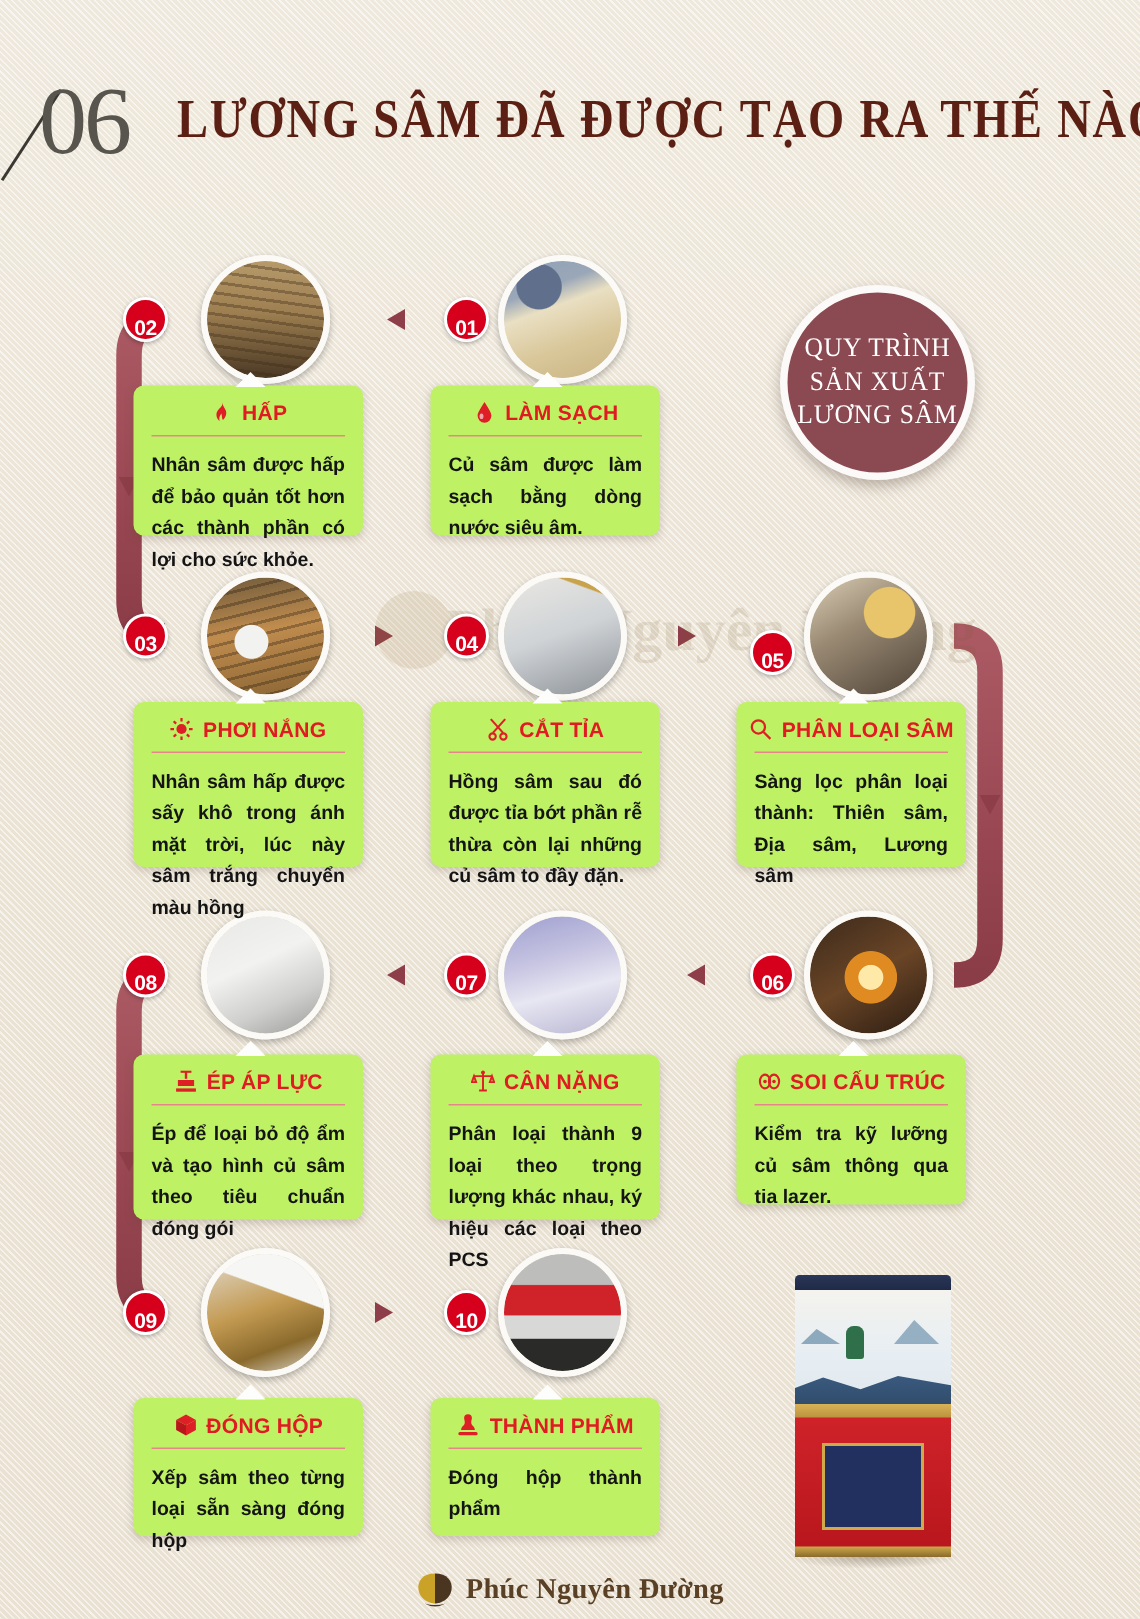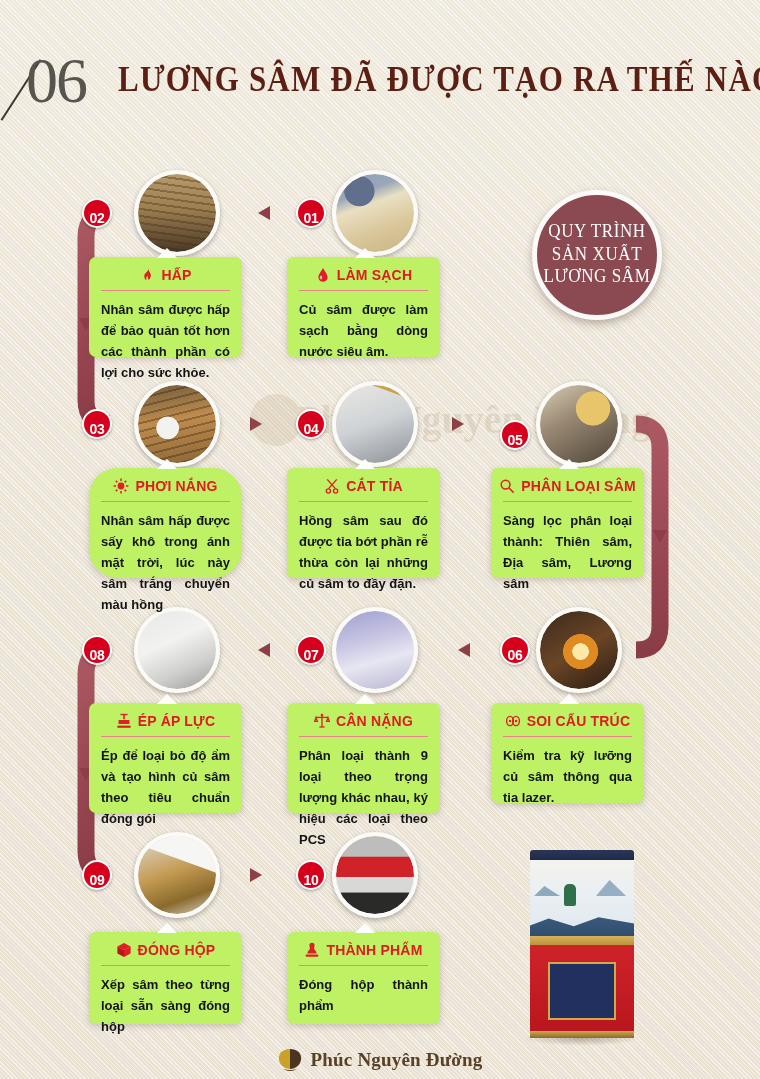--- a/index.html
+++ b/index.html
@@ -92,21 +92,21 @@
   .card-rule{ height:1px; background:#e6868c; margin:0 0 8px 0; }
   .card-body{
     font-size:13px; color:#141414; font-weight:700;
     line-height:1.62; text-align:justify;
   }
   .card-ico{ width:16px; height:16px; position:relative; flex:0 0 16px; }
   .card-ico svg{ display:block; }
 
   
   #medallion{
-    position:absolute; left:532px; top:190px; width:130px; height:130px;
+    position:absolute; left:520px; top:190px; width:130px; height:130px;
     border-radius:50%; background:#8b4a52; border:5px solid #fbfaf8;
     box-shadow:0 4px 9px rgba(80,60,50,.35);
     display:flex; flex-direction:column; align-items:center; justify-content:center;
   }
   #medallion div{
     font-family:"Liberation Serif", serif; color:#fff;
     font-size:17px; line-height:1.32; letter-spacing:.6px;
     white-space:nowrap; transform:scale(1,1.05);
   }
 
@@ -299,21 +299,21 @@
       <svg viewBox="0 0 16 16" width="16" height="16">
           <path d="M9.2 1.2 C9.6 4 7.6 4.8 6.2 6.6 C4.6 8.6 5.2 12 7.4 13.6 C6.9 11.6 7.4 10 8.6 8.6 C9.1 10.2 8.7 11.4 9.6 13 C11.6 11.4 12.4 8.6 11.4 6.4 C10.6 4.6 9.4 3.4 9.2 1.2 Z" fill="#de1f26"></path>
         </svg>
     </span>
     <span class="card-title">HẤP</span>
   </div>
   <div class="card-rule"></div>
   <div class="card-body">Nhân sâm được hấp để bảo quản tốt hơn các thành phần có lợi cho sức khỏe.</div>
 </div>
 
-<div class="card" style="left:89px;top:468px;height:110px;border-radius:29px;">
+<div class="card" style="left:89px;top:468px;height:110px;">
   <div class="notch"></div>
   <div class="card-head">
     <span class="card-ico">
       <svg viewBox="0 0 16 16" width="16" height="16">
           <g stroke="#de1f26" stroke-width="1.5">
             <line x1="8" y1="0.6" x2="8" y2="3"></line>
             <line x1="8" y1="13" x2="8" y2="15.4"></line>
             <line x1="0.6" y1="8" x2="3" y2="8"></line>
             <line x1="13" y1="8" x2="15.4" y2="8"></line>
             <line x1="2.8" y1="2.8" x2="4.4" y2="4.4"></line>

